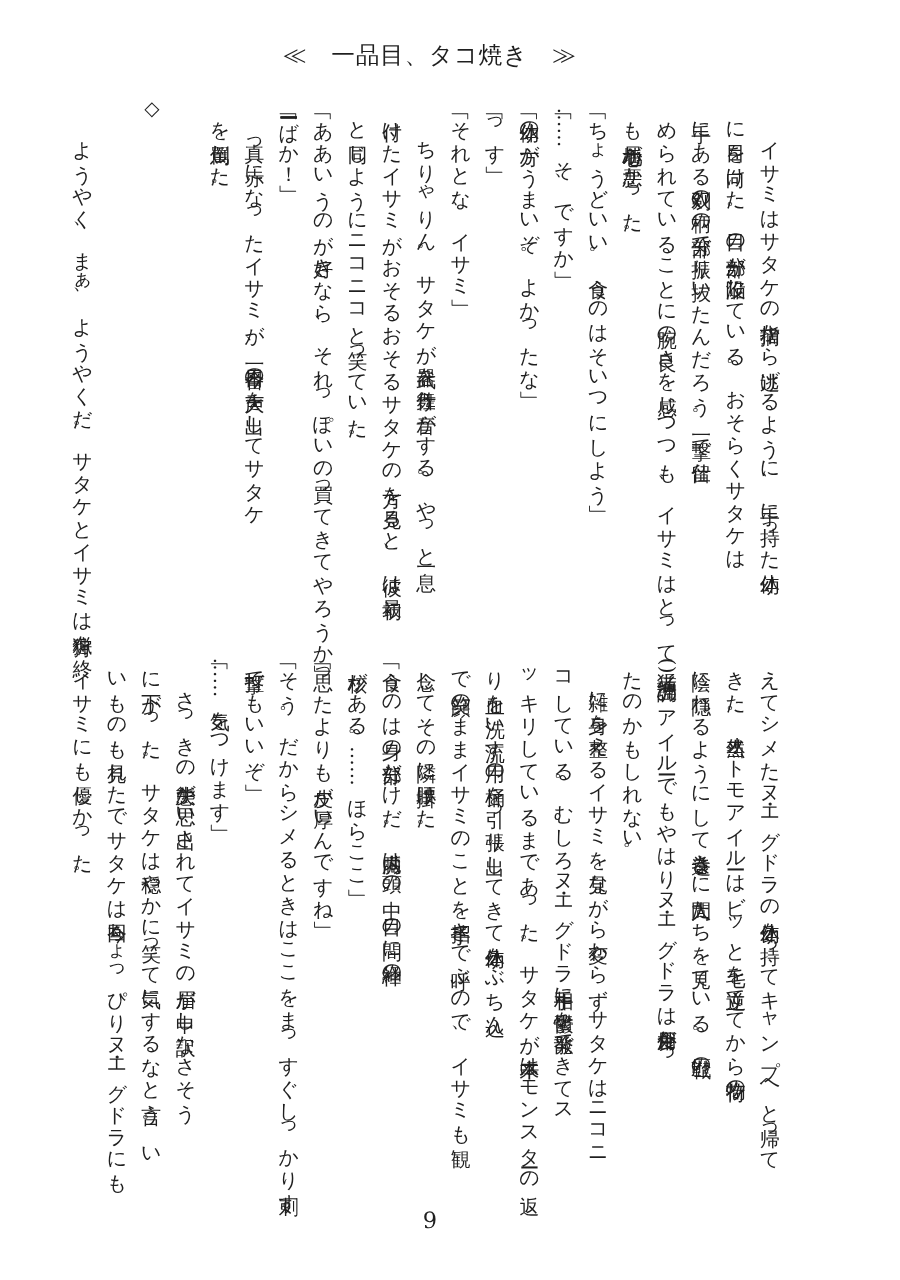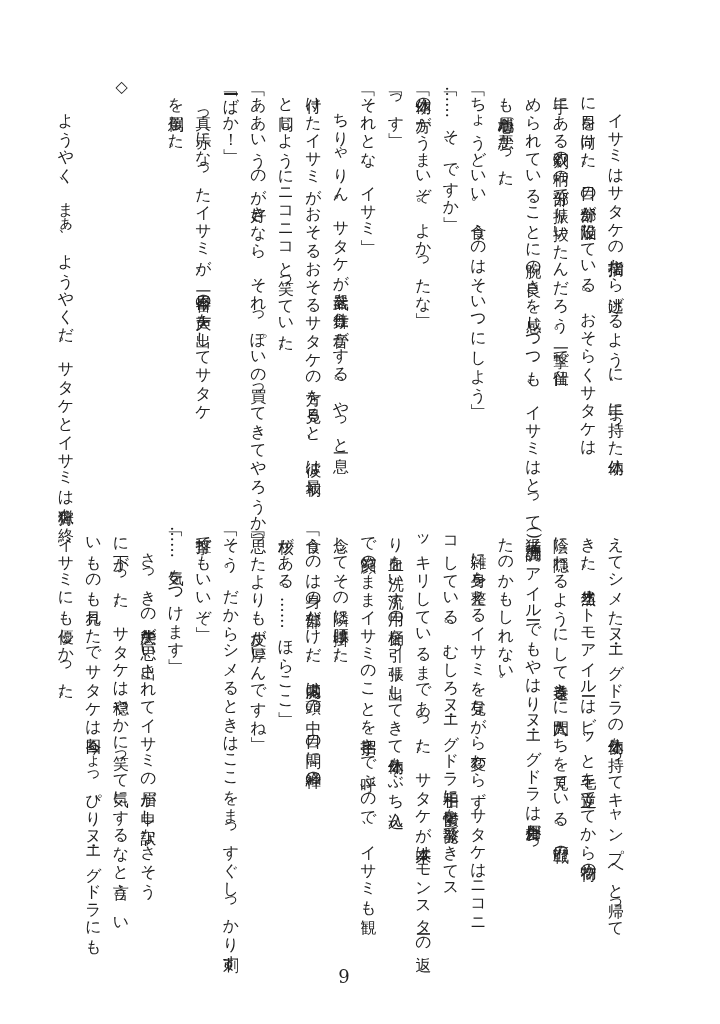--- a/index.html
+++ b/index.html
@@ -58,20 +58,21 @@
     width: 28px;
     text-align: center;
     font-size: 18px;
   }
 </style>
 </head>
 <body>
 
 <div class="page">
 
+  <div class="chapter-title">≪　一品目、タコ焼き　≫</div>
 
   <div class="vblock block-top">
       <div class="tline">　イサミはサタケの指摘から逃げるように、手に持った幼体</div>
       <div class="tline">に目を向けた。目の部分が陥没している。おそらくサタケは</div>
       <div class="tline">手にある双剣の柄の部分で振り抜いたんだろう。一撃で仕留</div>
       <div class="tline">められていることに腕の良さを感じつつも、イサミはとって</div>
       <div class="tline">も居心地が悪かった。</div>
       <div class="tline">「ちょうどいい。食うのはそいつにしよう」</div>
       <div class="tline">「……そ、ですか」</div>
       <div class="tline">「幼体の方がうまいぞ。よかったな」</div>

